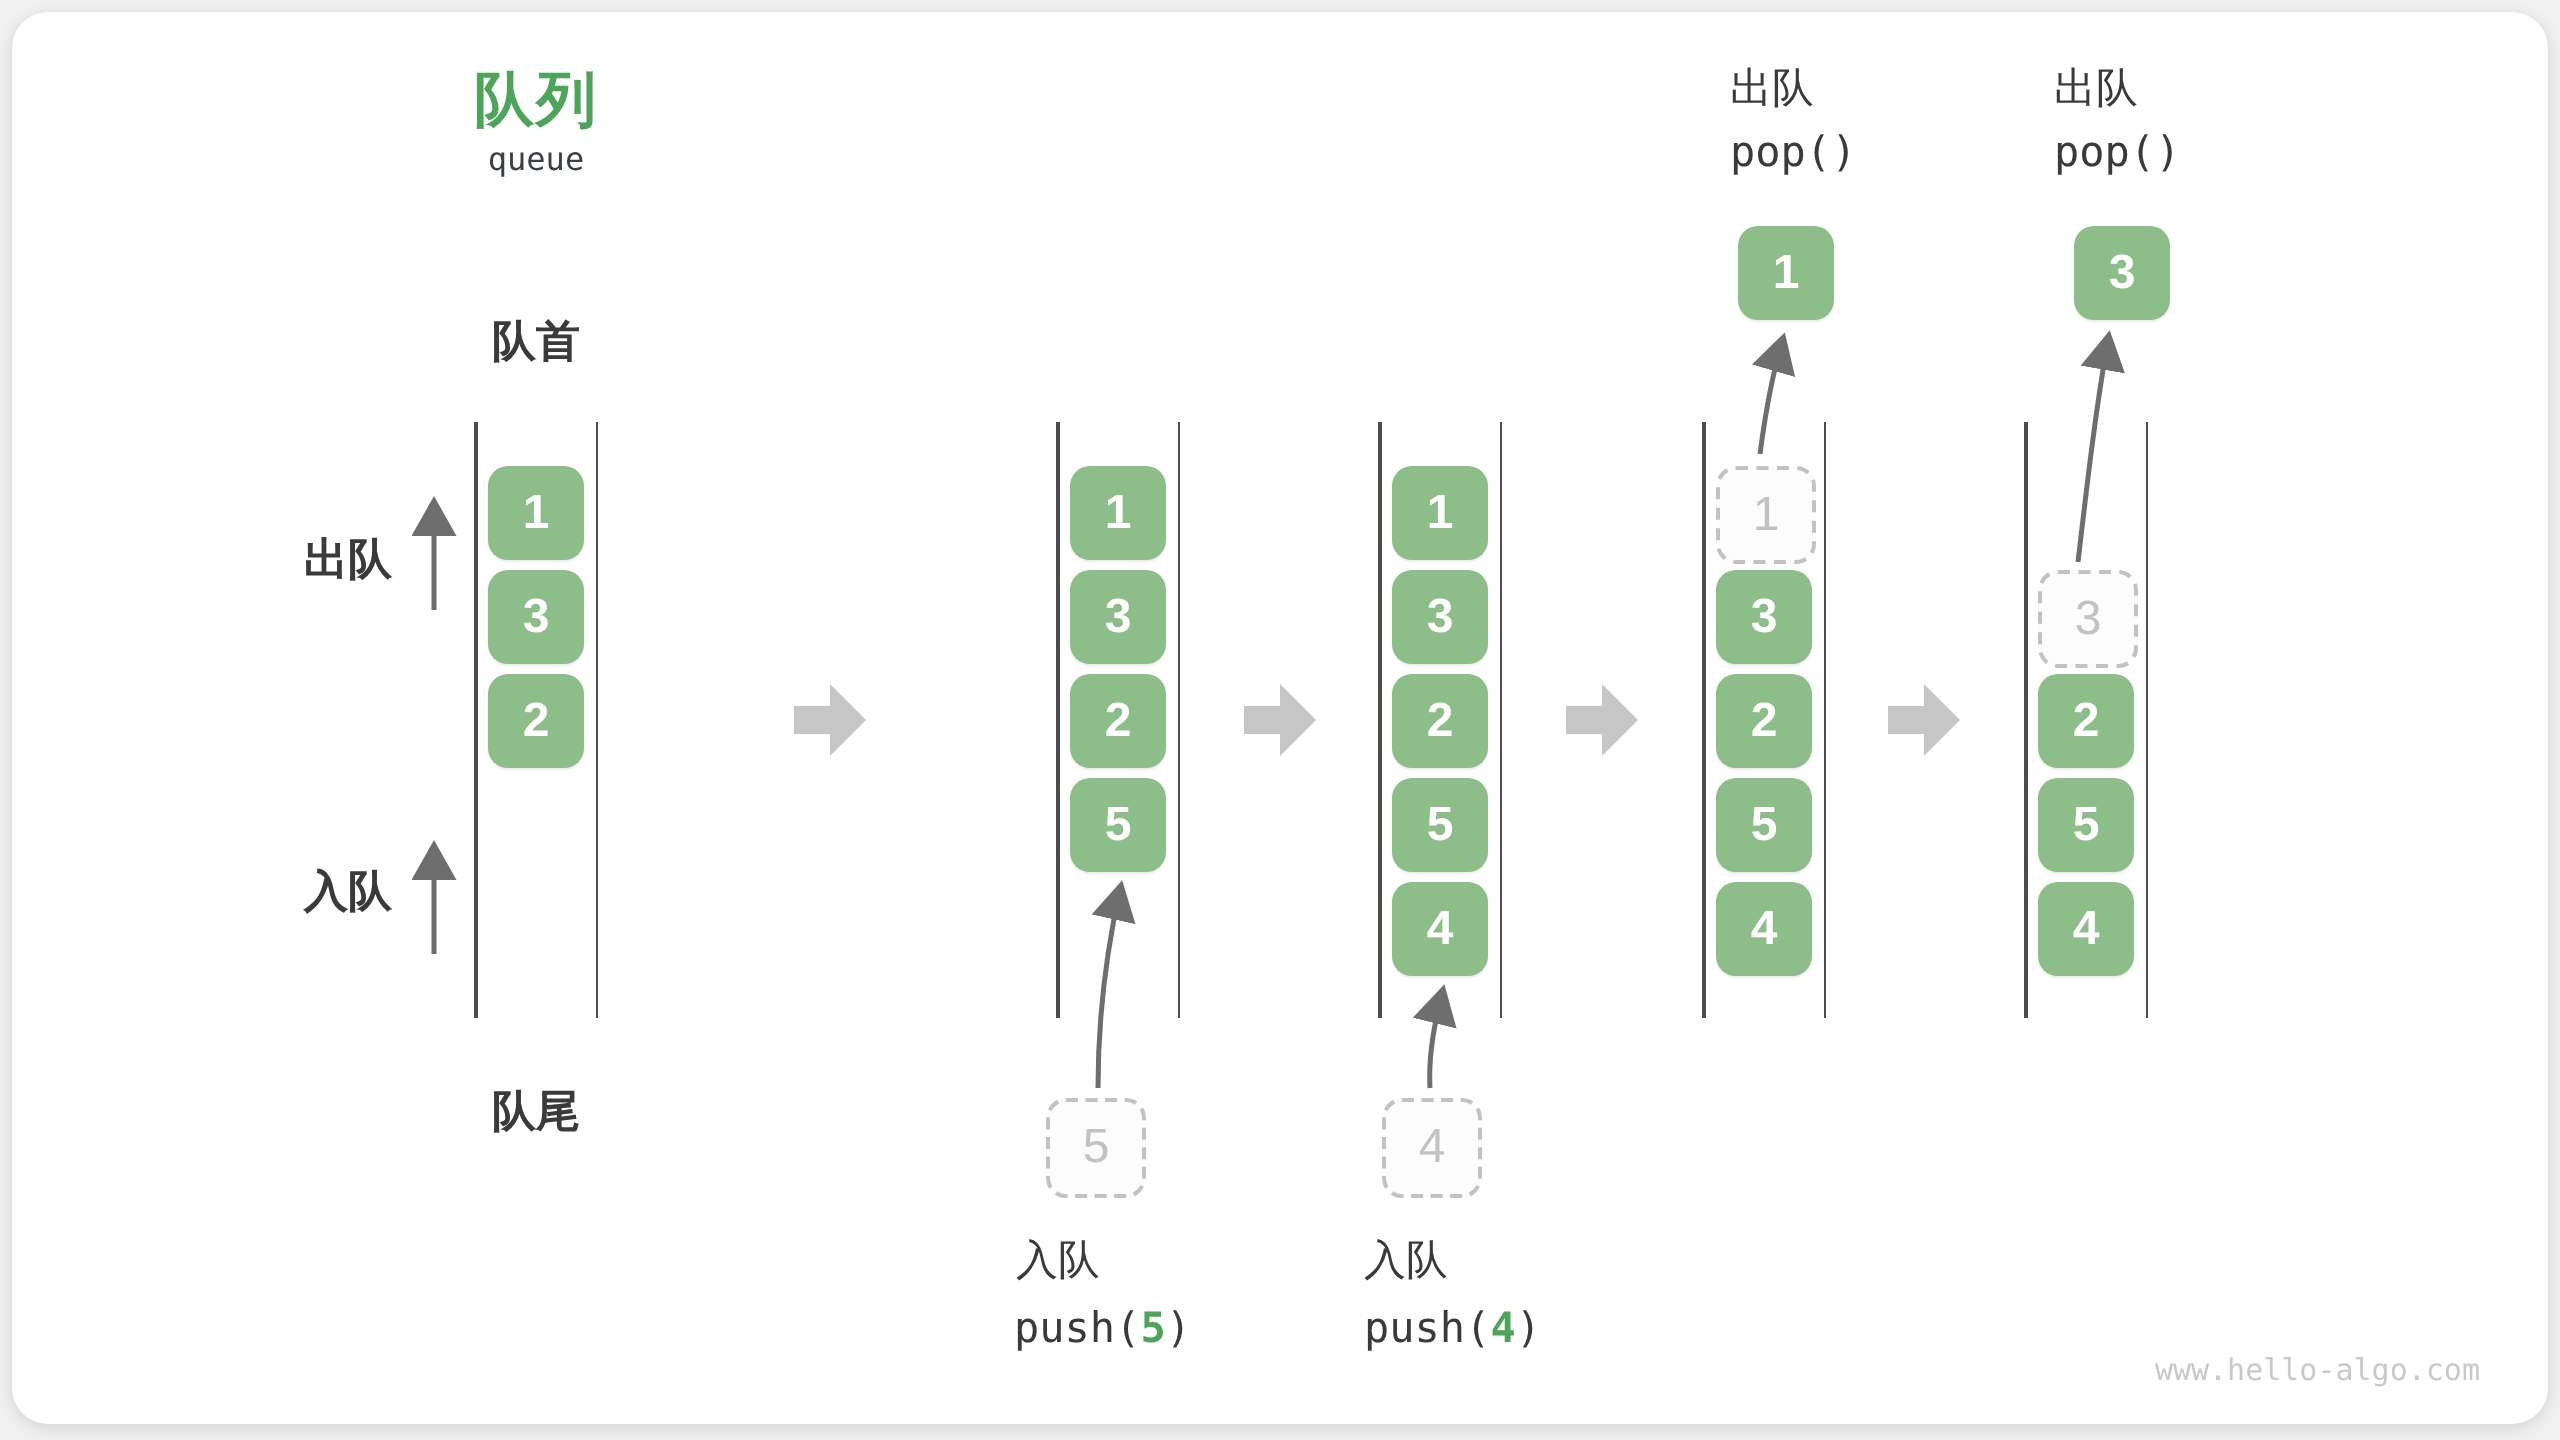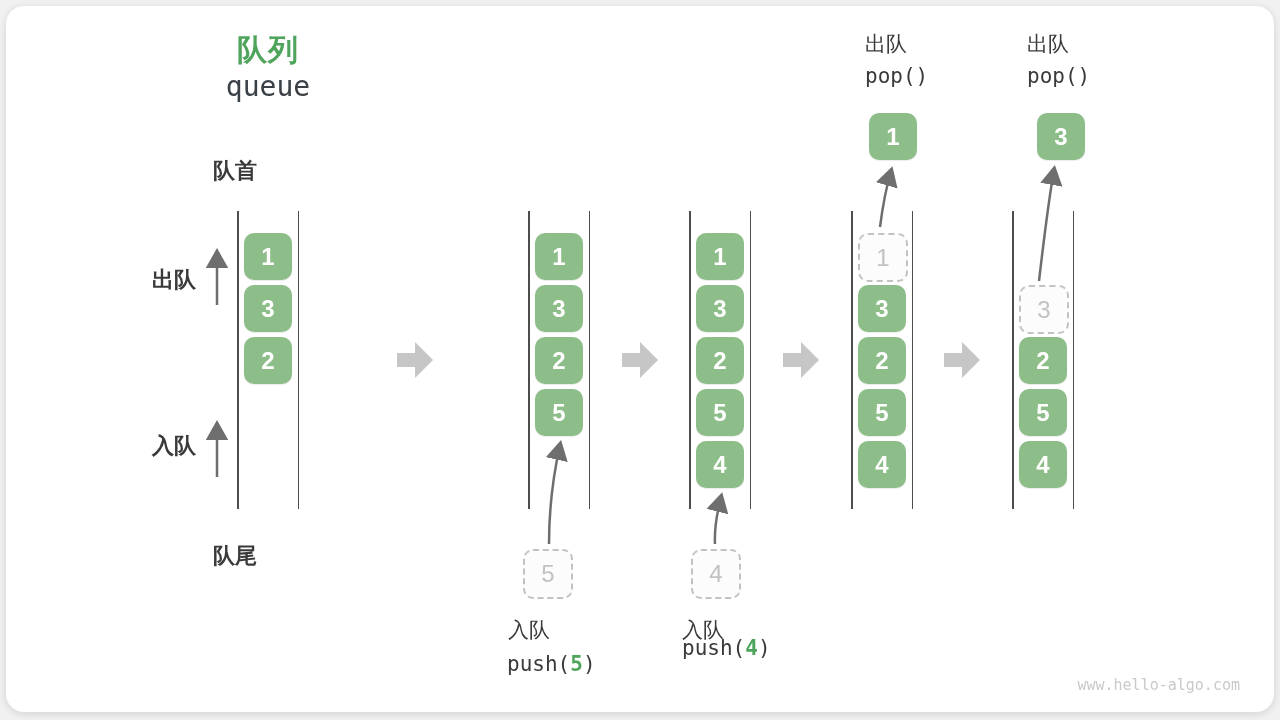--- a/index.html
+++ b/index.html
@@ -13,25 +13,25 @@
     background:#ffffff;border-radius:18px;
     box-shadow:0 2px 8px rgba(0,0,0,0.13);
   }
   .abs{position:absolute;}
   .title-zh{
     font-size:30px;font-weight:700;color:#4fa45b;letter-spacing:1px;
     text-align:center;width:110px;
   }
   .title-en{
     font-family:"DejaVu Sans Mono",monospace;
-    font-size:28px;color:#3a4045;text-align:center;width:110px;
+    font-size:16px;color:#3a4045;text-align:center;width:110px;
   }
   .cn-label{
     font-size:22px;font-weight:700;color:#3a3a3a;
-    text-align:left;width:110px;
+    text-align:center;width:110px;
   }
   .side-label{
     font-size:22px;font-weight:700;color:#3a3a3a;
   }
   .op-label{
     font-size:21px;font-weight:500;color:#3a3a3a;
   }
   .op-code{
     font-family:"DejaVu Sans Mono",monospace;
     font-size:21px;color:#3a3a3a;white-space:pre;
@@ -99,21 +99,21 @@
     </div>
     <div class="col-line" style="left: 689px; top: 211px; height: 298px;"></div>
     <div class="col-line" style="left: 749.5px; top: 211px; height: 298px;"></div>
     <div class="qbox" style="left: 696px; top: 233px;">1</div>
     <div class="qbox" style="left: 696px; top: 285px;">3</div>
     <div class="qbox" style="left: 696px; top: 337px;">2</div>
     <div class="qbox" style="left: 696px; top: 389px;">5</div>
     <div class="qbox" style="left: 696px; top: 441px;">4</div>
     <div class="pendbox" style="left: 691px; top: 549px;">4</div>
     <div class="abs op-label" style="left: 682px; top: 616px;">入队</div>
-    <div class="abs" style="left: 682px; top: 636px; text-align: right;">
+    <div class="abs" style="left: 682px; top: 652px; text-align: right;">
       <div class="op-code"><span>push(</span><span class="arg">4</span><span>)</span></div>
     </div>
     <div class="col-line" style="left: 851px; top: 211px; height: 298px;"></div>
     <div class="col-line" style="left: 911.5px; top: 211px; height: 298px;"></div>
     <div class="qbox dashed" style="left: 858px; top: 233px;">1</div>
     <div class="qbox" style="left: 858px; top: 285px;">3</div>
     <div class="qbox" style="left: 858px; top: 337px;">2</div>
     <div class="qbox" style="left: 858px; top: 389px;">5</div>
     <div class="qbox" style="left: 858px; top: 441px;">4</div>
     <div class="qbox" style="left: 869px; top: 113px;">1</div>

